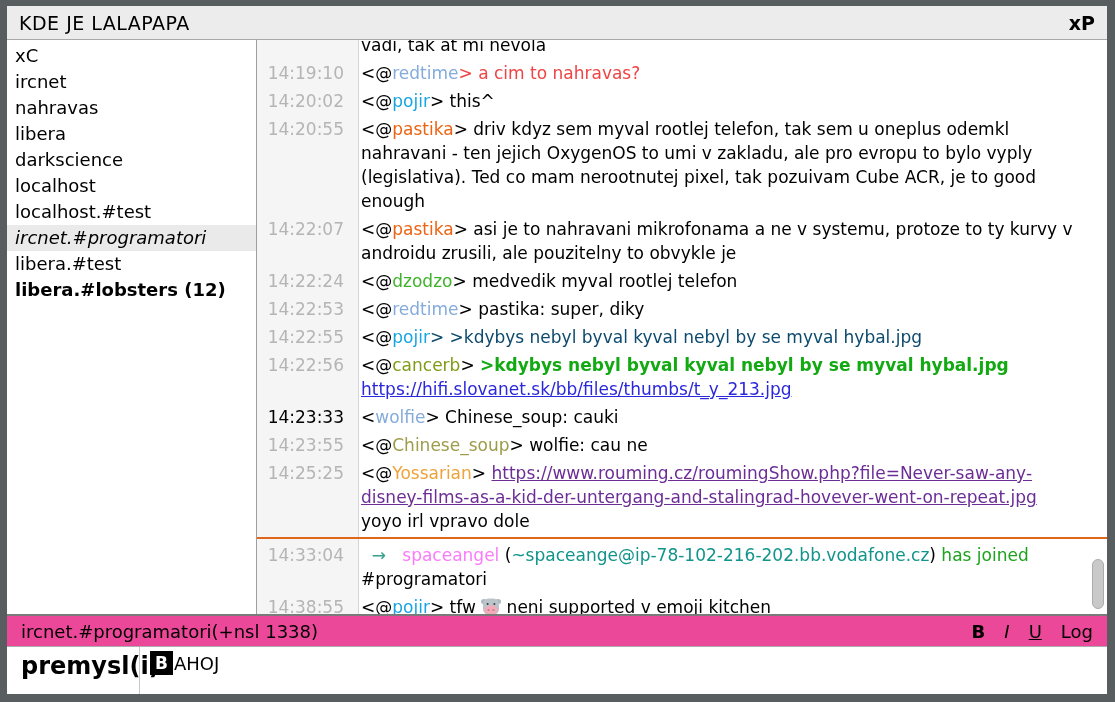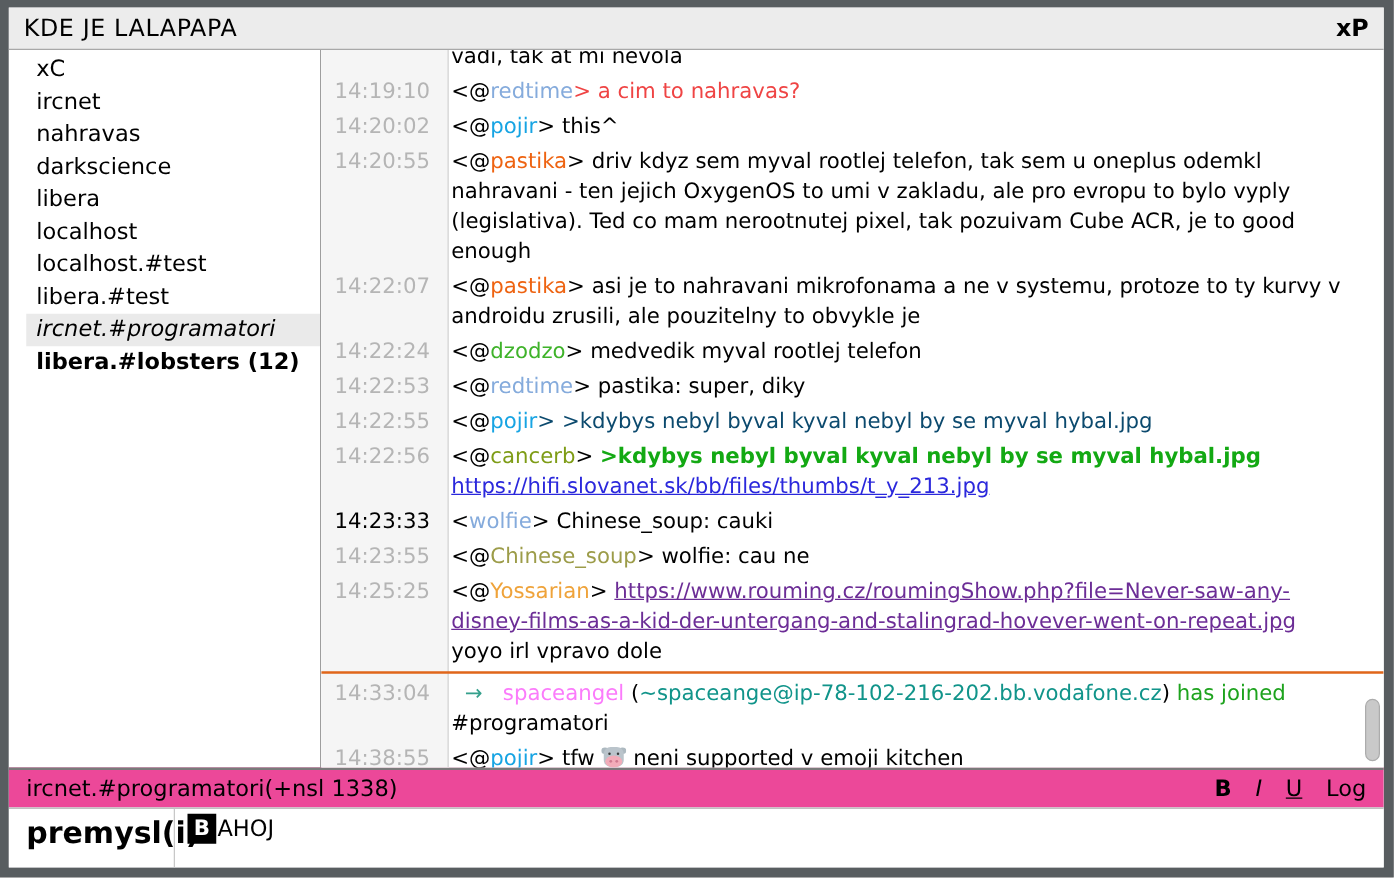--- a/index.html
+++ b/index.html
@@ -18,21 +18,21 @@
     height:34px; flex:0 0 34px; background:#ECECEC; border-bottom:1px solid #A8A8A8;
     display:flex; align-items:center; padding:0 12px; font-size:19px;
   }
   .titlebar .title { flex:1; letter-spacing:0.5px; }
   .titlebar .badge { font-weight:bold; font-size:19px; }
 
   
   .main { flex:1 1 auto; display:flex; min-height:0; }
 
   
-  .sidebar { width:250px; flex:0 0 250px; border-right:1px solid #9E9E9E; background:#fff; padding-top:3px; overflow:hidden;padding-left:14px; }
+  .sidebar { width:250px; flex:0 0 250px; border-right:1px solid #9E9E9E; background:#fff; padding-top:3px; overflow:hidden; }
   .side-item { font-size:18px; line-height:26px; padding:0 8px; white-space:nowrap; cursor:default; }
   .side-item.selected { background:#EAEAEA; }
   .side-item.italic { font-style:italic; }
   .side-item.bold { font-weight:bold; }
 
   
   .chat { flex:1 1 auto; position:relative; overflow:hidden; background:#fff; }
   .gutter { position:absolute; left:0; top:0; bottom:0; width:102px; background:#F5F5F5; border-right:1px solid #D4D4D4; }
   .msgs { position:relative; }
   .msg-row { display:flex; padding:2px 0; line-height:24px; font-size:17px; }
@@ -74,26 +74,26 @@
     <div class="titlebar">
       <div class="title">KDE JE LALAPAPA</div>
       <div class="badge">xP</div>
     </div>
 
     <div class="main">
       <div class="sidebar">
           <div class="side-item">xC</div>
           <div class="side-item">ircnet</div>
           <div class="side-item">nahravas</div>
+          <div class="side-item">libera</div>
           <div class="side-item">darkscience</div>
-          <div class="side-item">libera</div>
           <div class="side-item">localhost</div>
           <div class="side-item">localhost.#test</div>
+          <div class="side-item selected italic">ircnet.#programatori</div>
           <div class="side-item">libera.#test</div>
-          <div class="side-item selected italic">ircnet.#programatori</div>
           <div class="side-item bold">libera.#lobsters (12)</div>
         </div>
 
       <div class="chat">
         <div class="gutter"></div>
         <div class="msgs">
             <div class="msg-row partial">
               <div class="msg-time" style="color: rgb(181, 181, 181);"></div>
               <div class="msg-text"><span style="color: rgb(0, 0, 0);">vadi, tak at mi nevola</span></div>
             </div>

